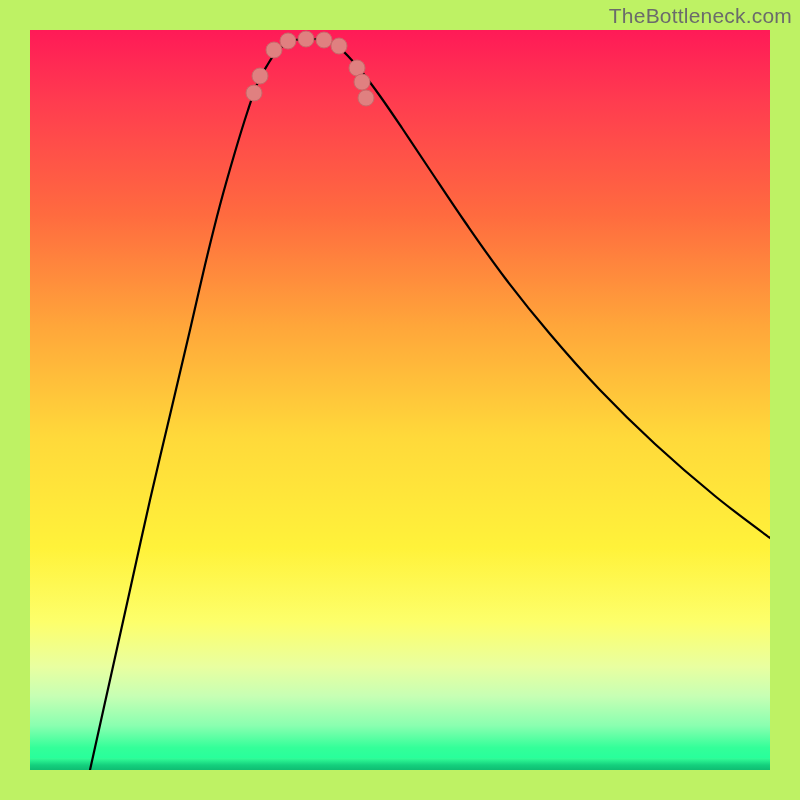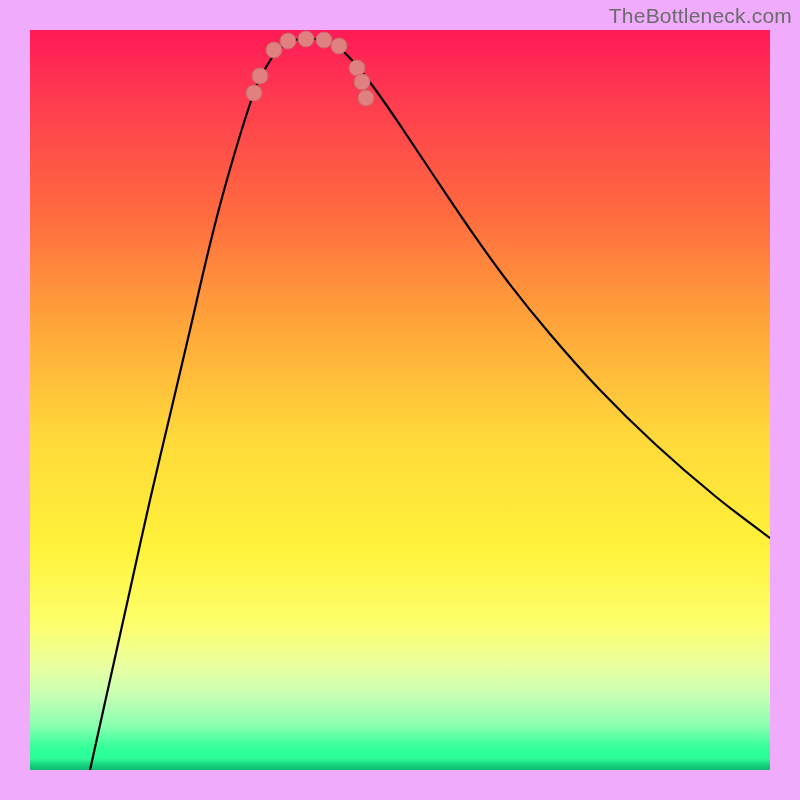--- a/index.html
+++ b/index.html
@@ -9,21 +9,21 @@
     height: 800px;
     overflow: hidden;
     background: #000;
     font-family: Arial, Helvetica, sans-serif;
   }
   .frame {
     position: absolute;
     top: 0; left: 0;
     width: 800px;
     height: 800px;
-    background: #f0abfc;
+    background: #bef264;
   }
   .plot {
     position: absolute;
     top: 30px;
     left: 30px;
     width: 740px;
     height: 740px;
     overflow: hidden;
   }
   .gradient {

